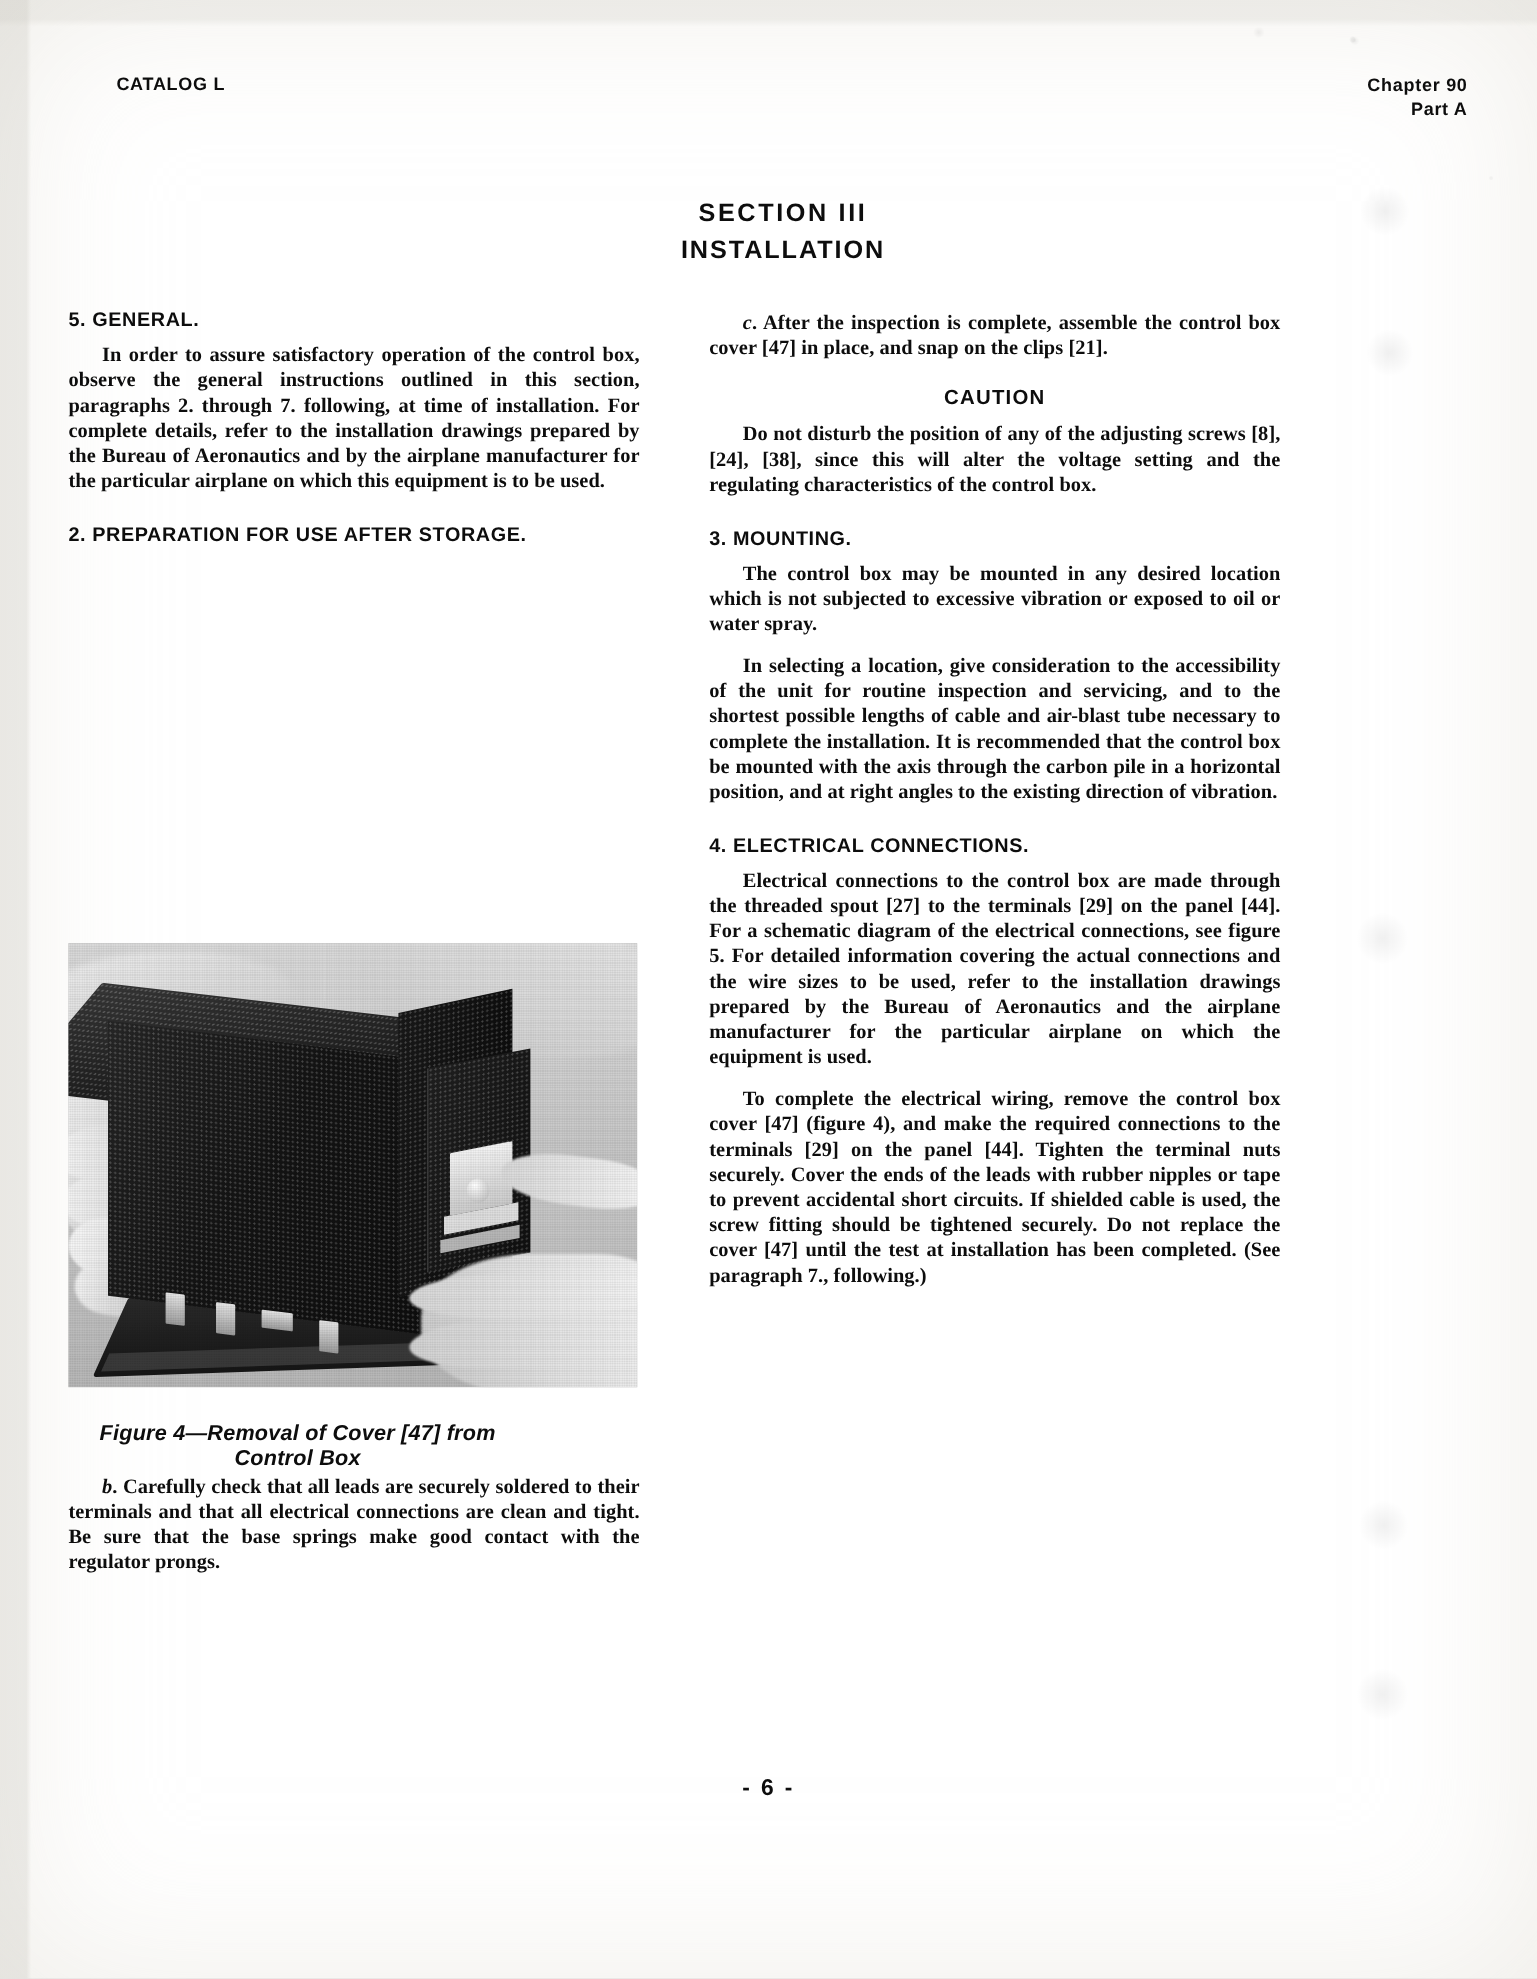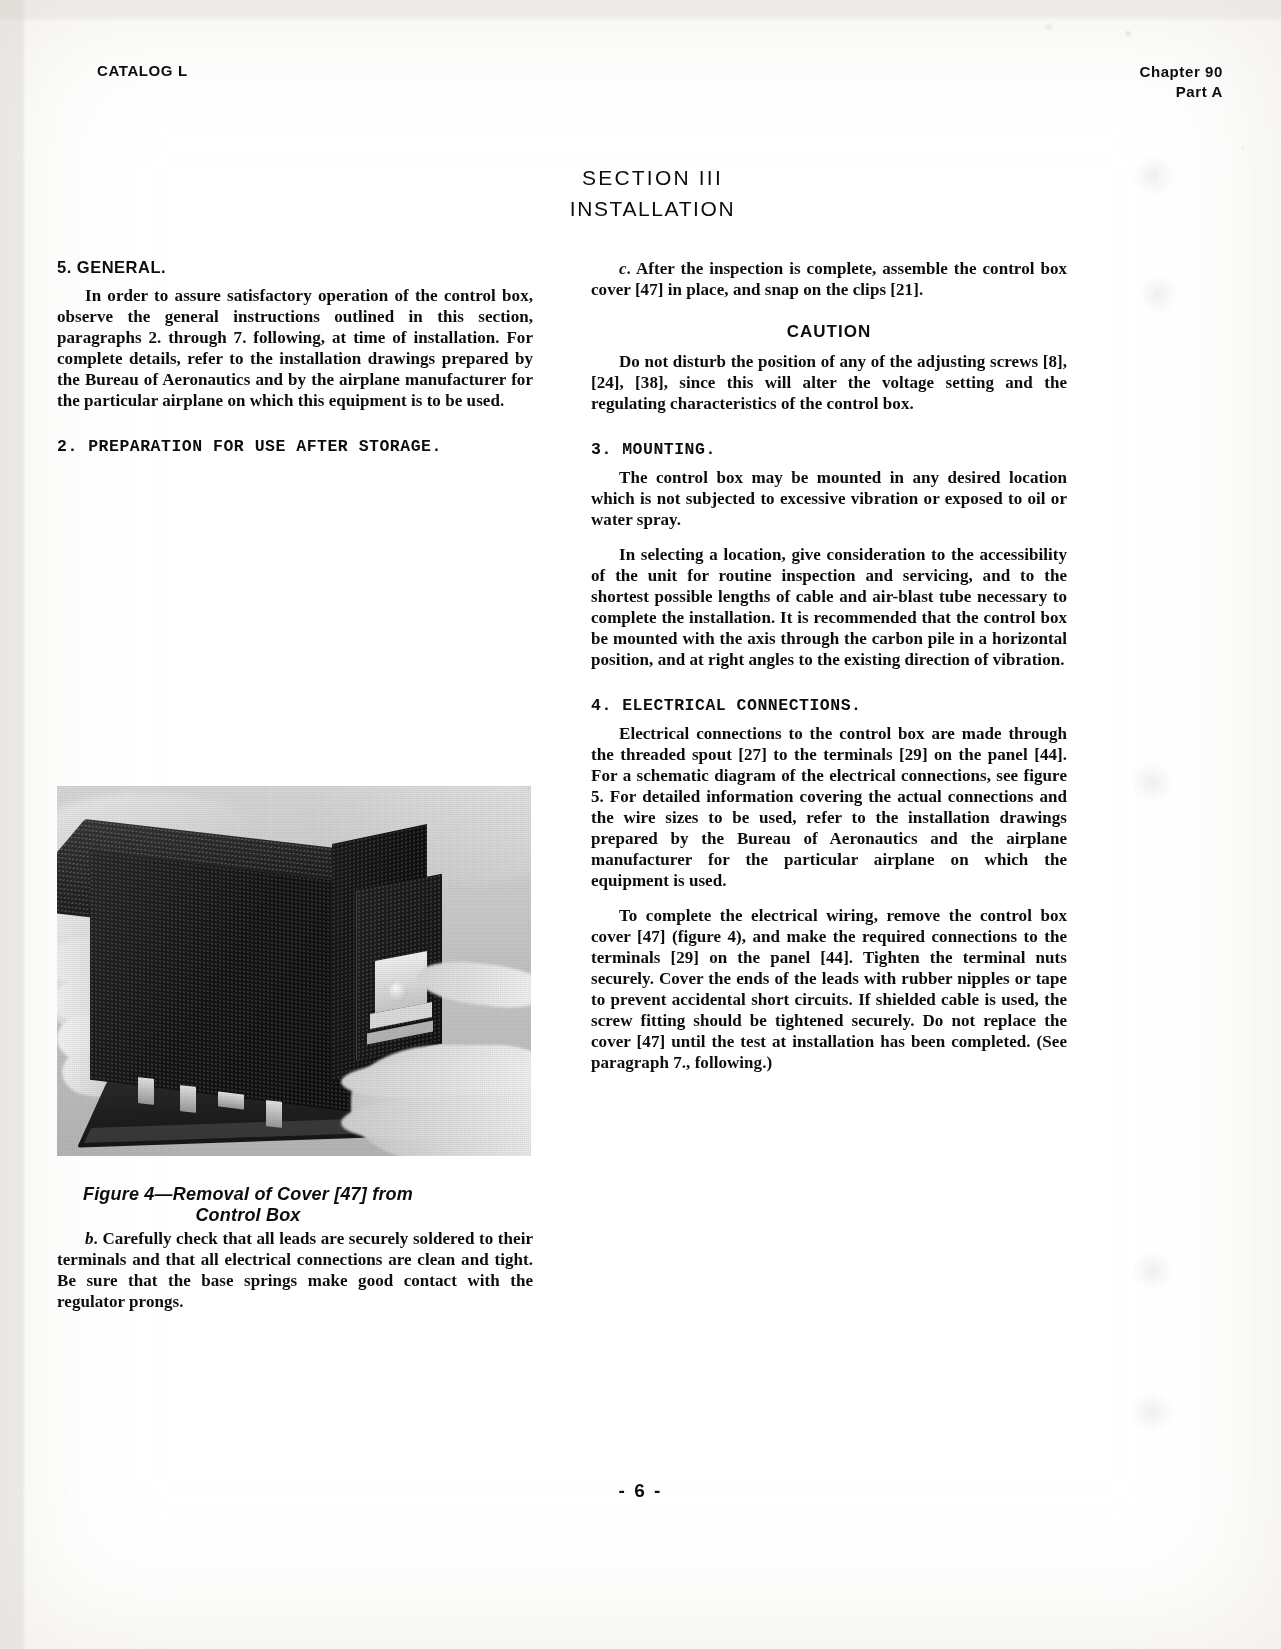--- a/index.html
+++ b/index.html
@@ -56,21 +56,21 @@
     text-align: right;
     line-height: 1.35;
   }
 
   
   .sec-title, .sec-sub {
     position: absolute;
     left: 0; right: 0;
     text-align: center;
     font-family: "Liberation Sans", "DejaVu Sans", sans-serif;
-    font-weight: normal;
+    font-weight: bold;
     padding-left: 24px;
   }
   .sec-title { top: 166px; font-size: 21px; letter-spacing: 2.2px; }
   .sec-sub   { top: 197px; font-size: 21px; letter-spacing: 1.6px; }
 
   
   .cols {
     position: absolute;
     top: 258px;
     left: 57px;
@@ -85,21 +85,21 @@
   .col.right { left: 534px; }
 
   h3.head {
     font-family: "Liberation Sans", "DejaVu Sans", sans-serif;
     font-weight: bold;
     font-size: 16.5px;
     letter-spacing: .5px;
     margin: 0 0 7px 0;
     line-height: 1.2;
   }
-  h3.head.spaced { margin-top: 26px; font-family: Liberation Mono, monospace; }
+  h3.head.spaced { margin-top: 26px; }
 
   p.body {
     margin: 0 0 5px 0;
     font-size: 17px;
     line-height: 21px;
     text-align: justify;
     text-indent: 28px;
     font-weight: bold;
     font-family: "Liberation Serif", "DejaVu Serif", serif;
     -webkit-font-smoothing: none;

